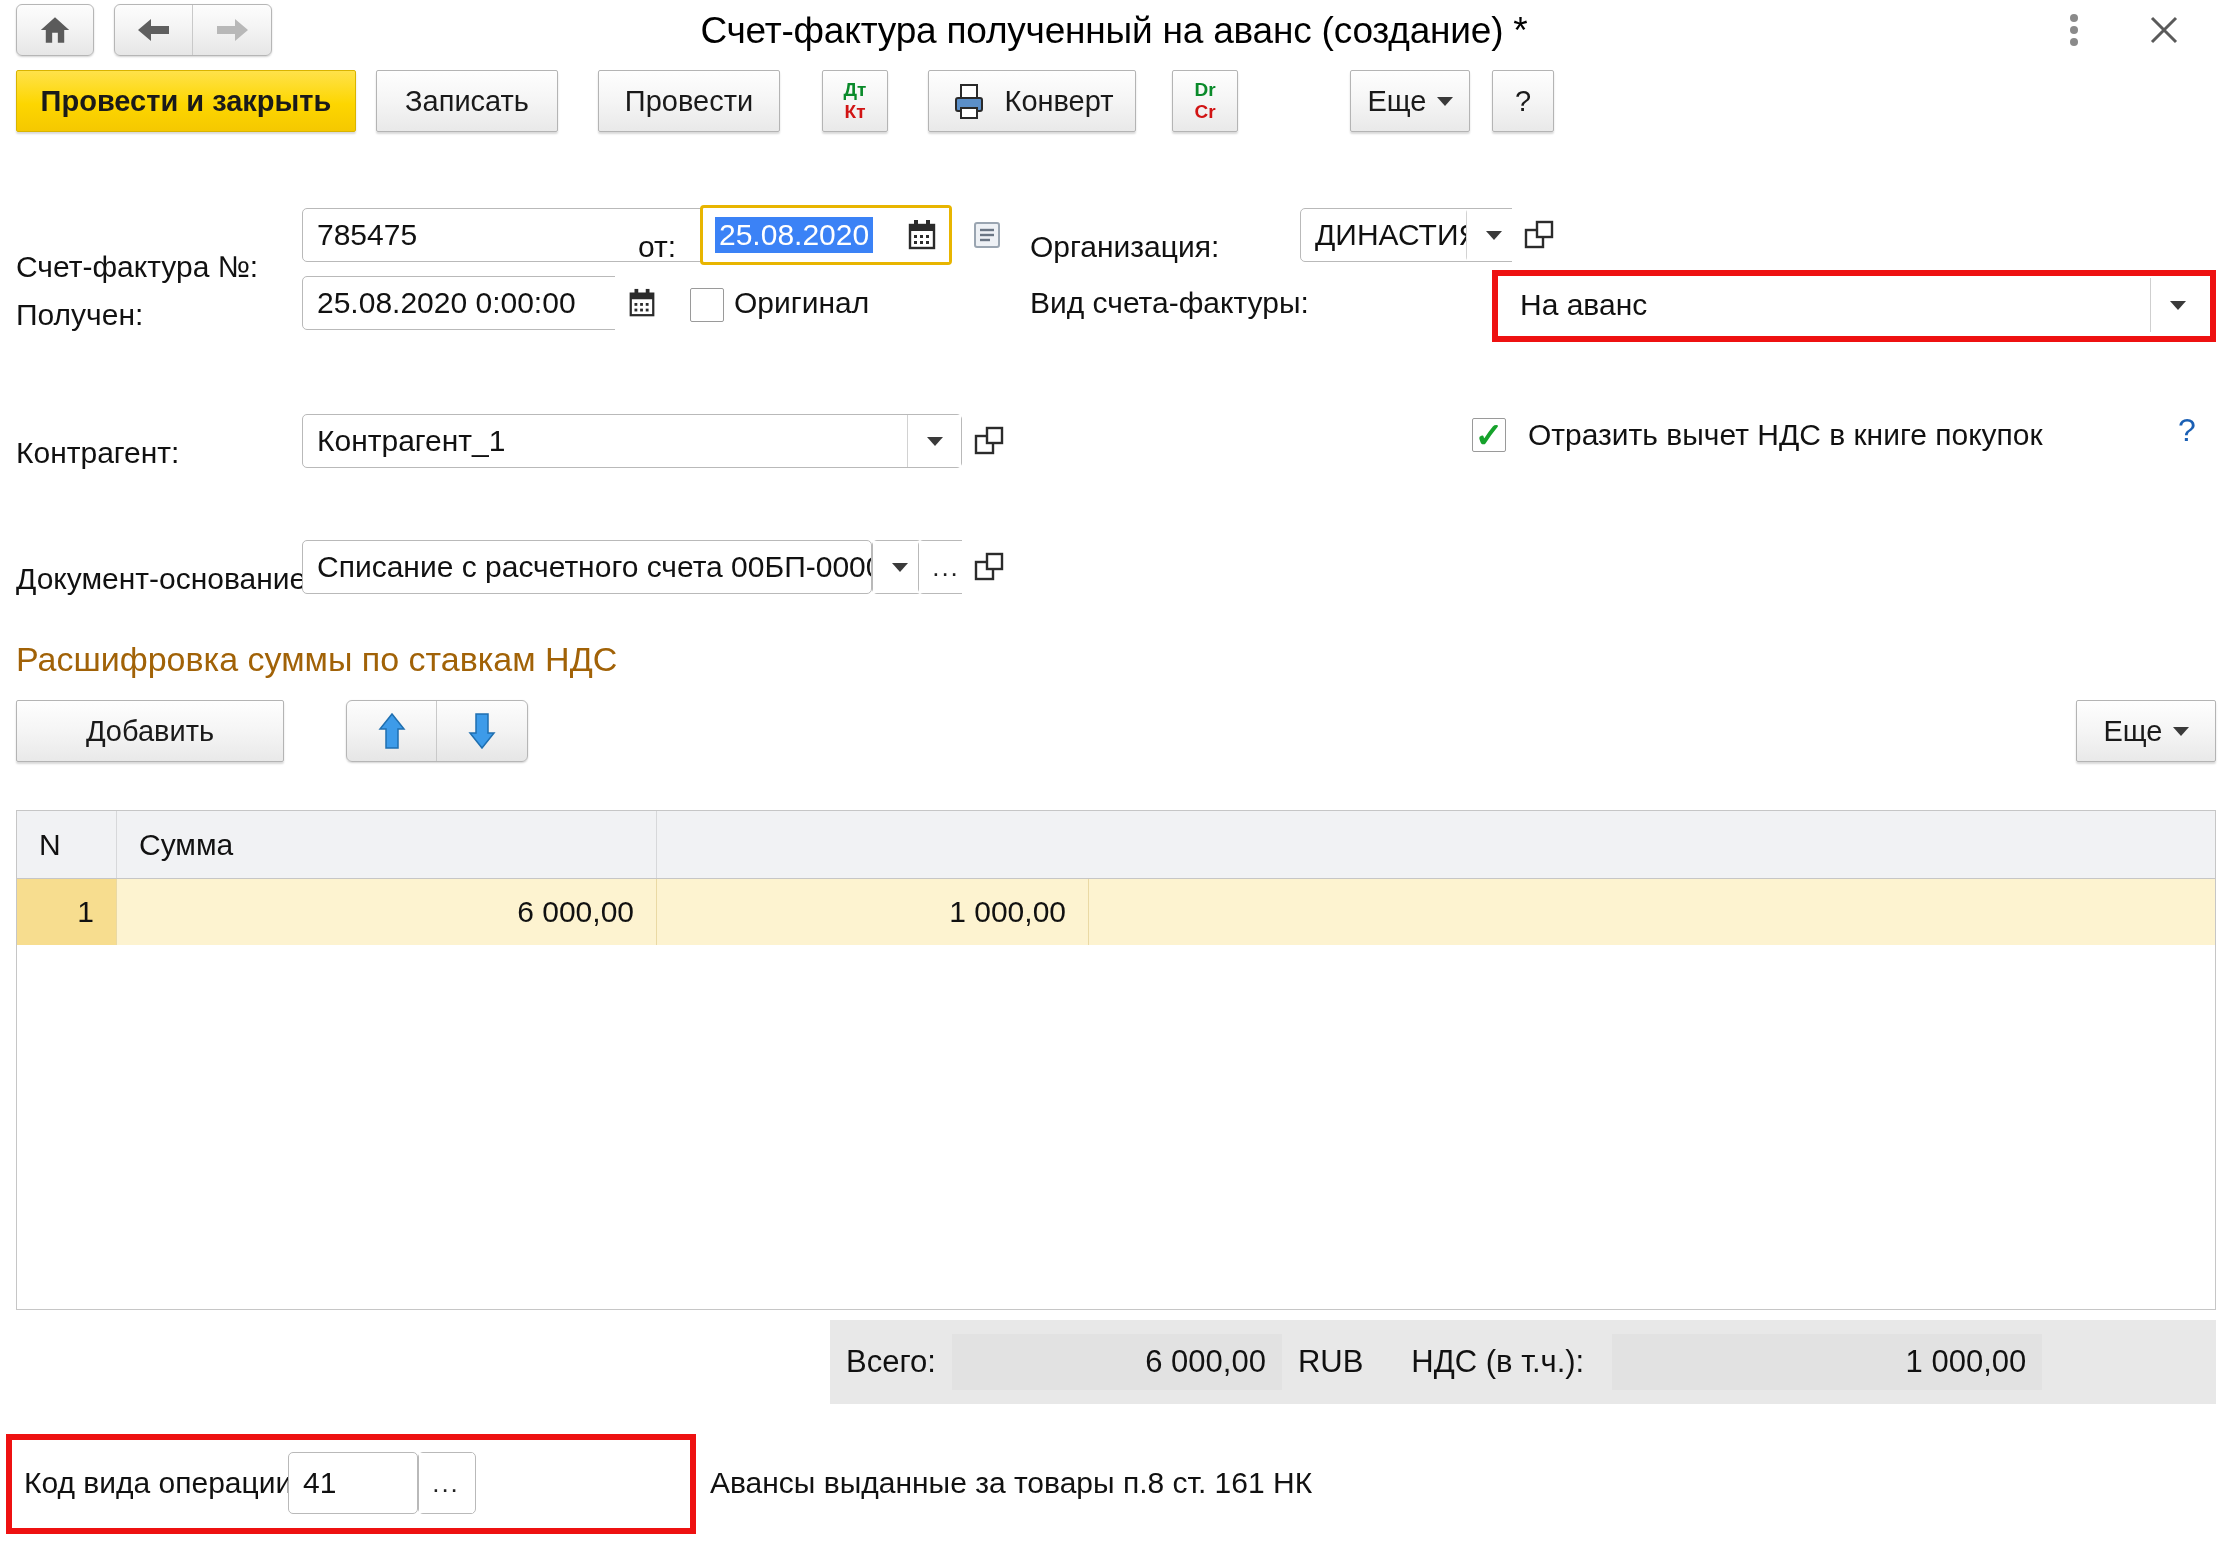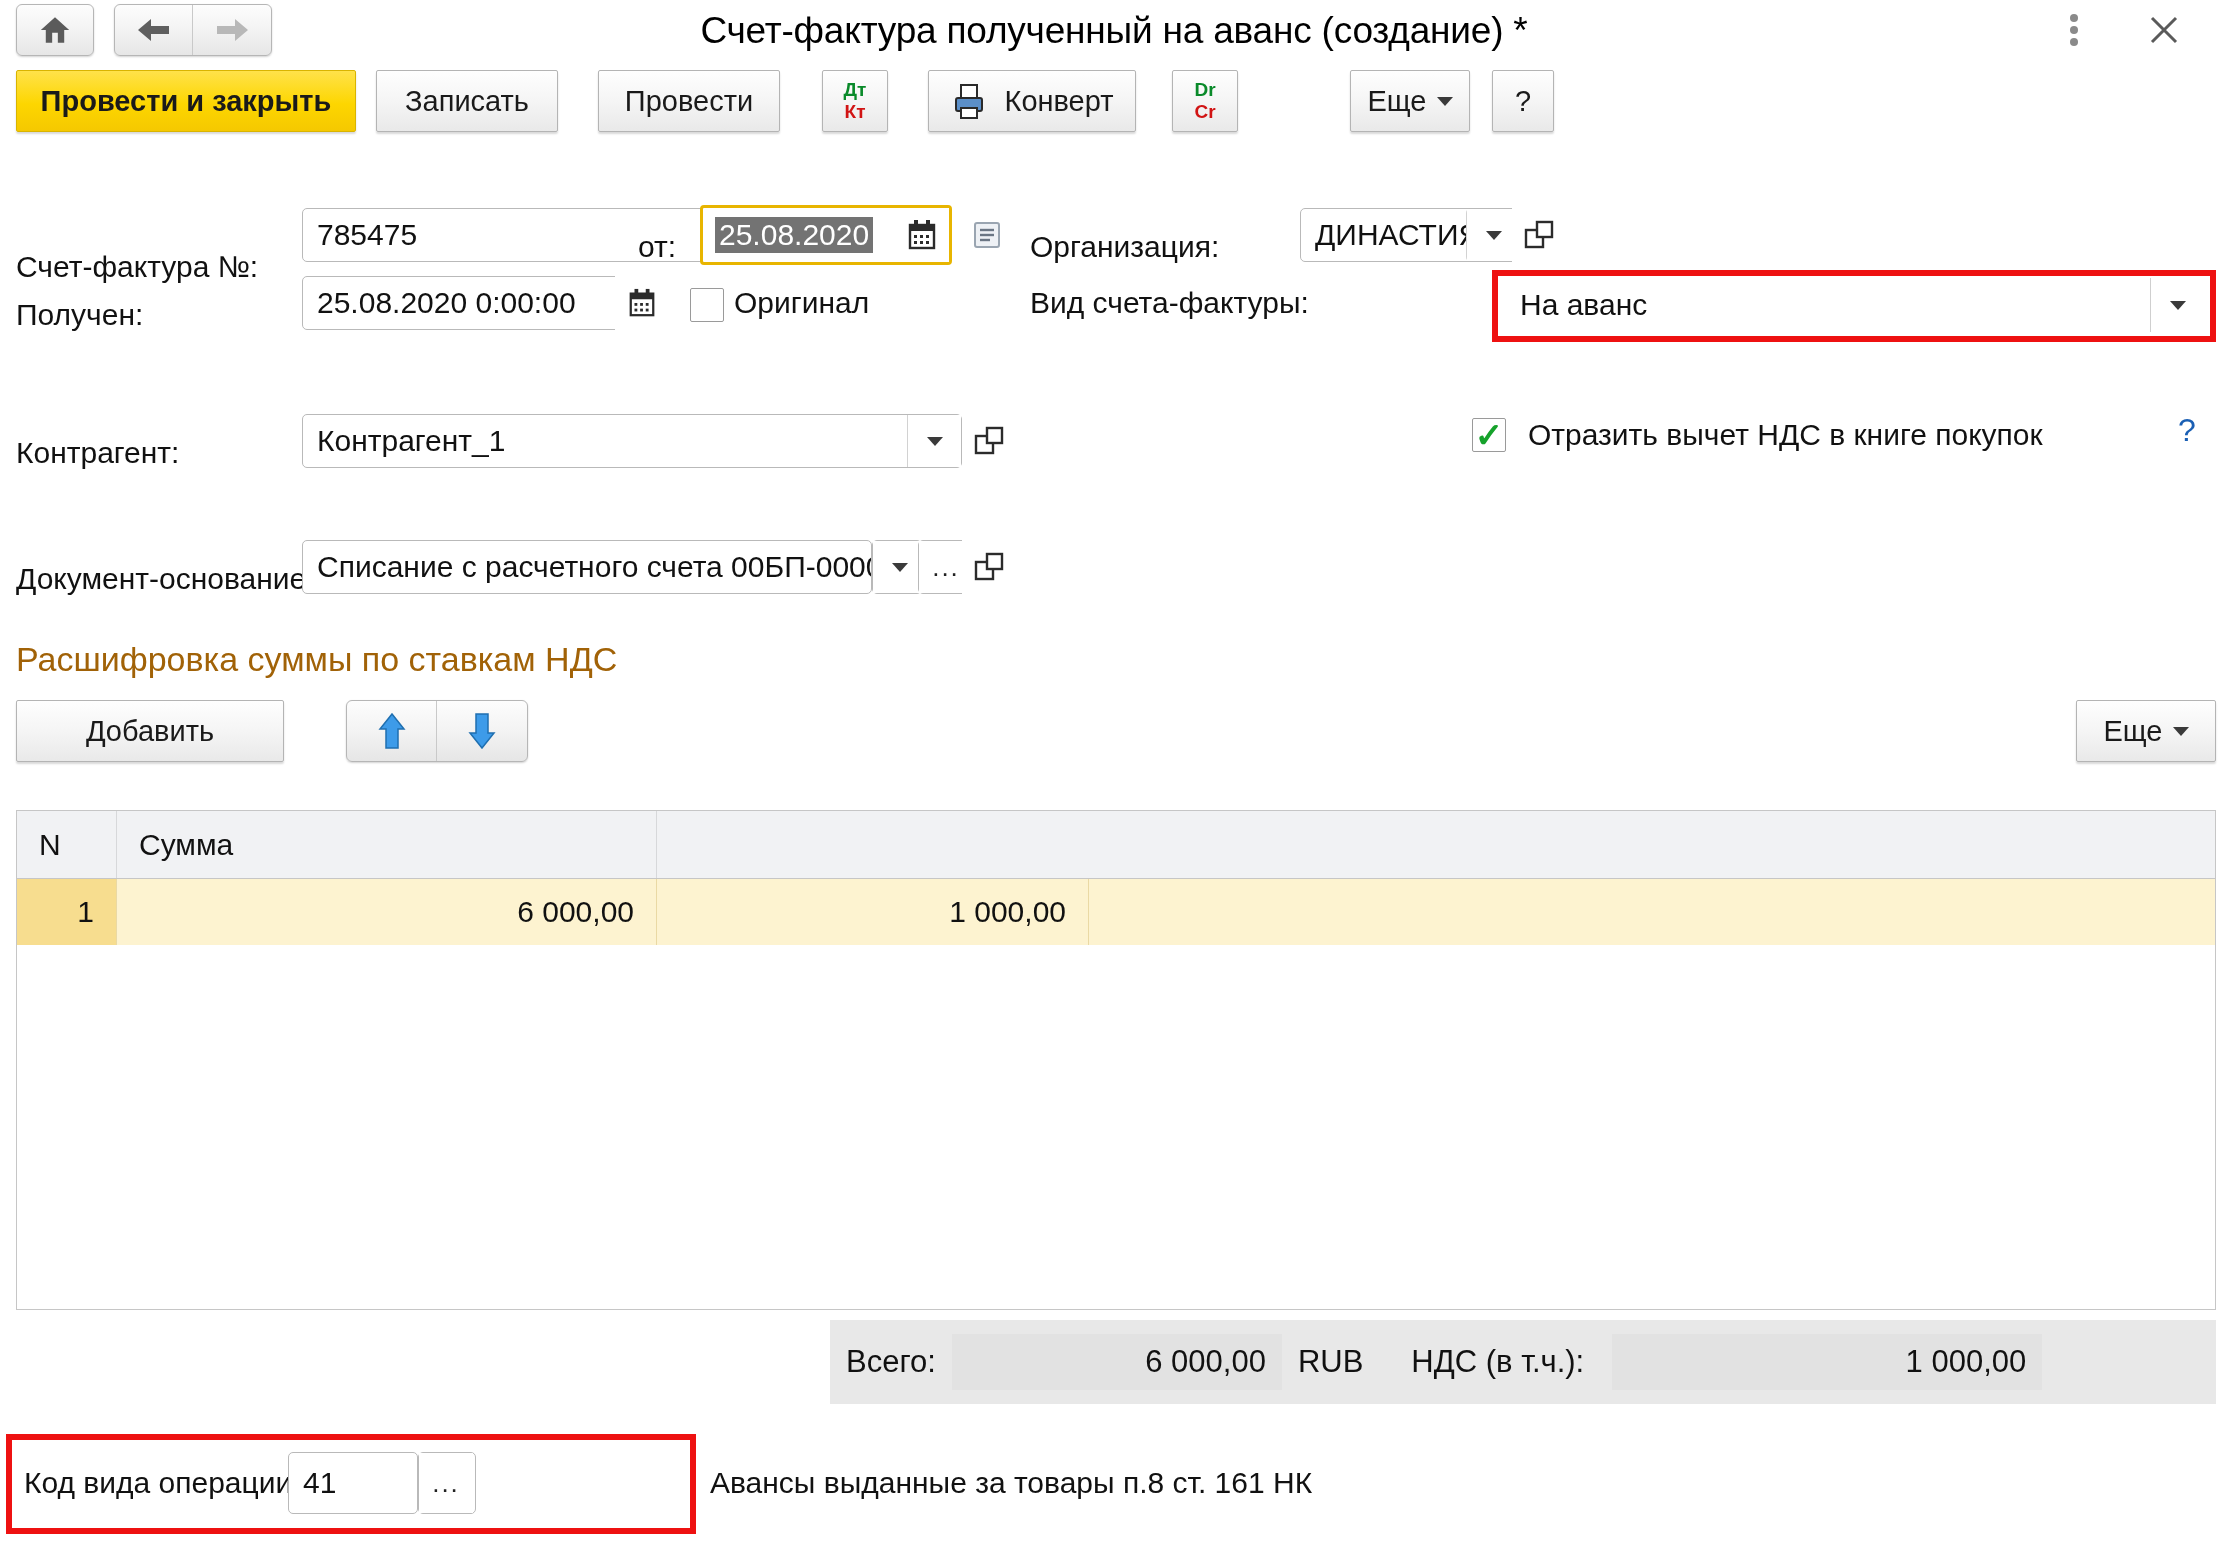--- a/index.html
+++ b/index.html
@@ -99,21 +99,21 @@
     display: flex; align-items: center; justify-content: center;
     background: #fff;
   }
 
   
   .focus-wrap {
     position: absolute; border: 3px solid #e8b500; border-radius: 4px;
     background: #fff; display: flex; align-items: center;
   }
   .sel-text {
-    background: #737373; color: #fff; font-size: 30px;
+    background: #3b82f6; color: #fff; font-size: 30px;
     padding: 1px 4px; margin-left: 12px; white-space: nowrap;
   }
   .caret-bar {
     width: 2px; height: 36px; background: #222; margin-left: 24px;
   }
 
   
   .red-box {
     position: absolute; border: 6px solid #ee1111; background: transparent;
   }

